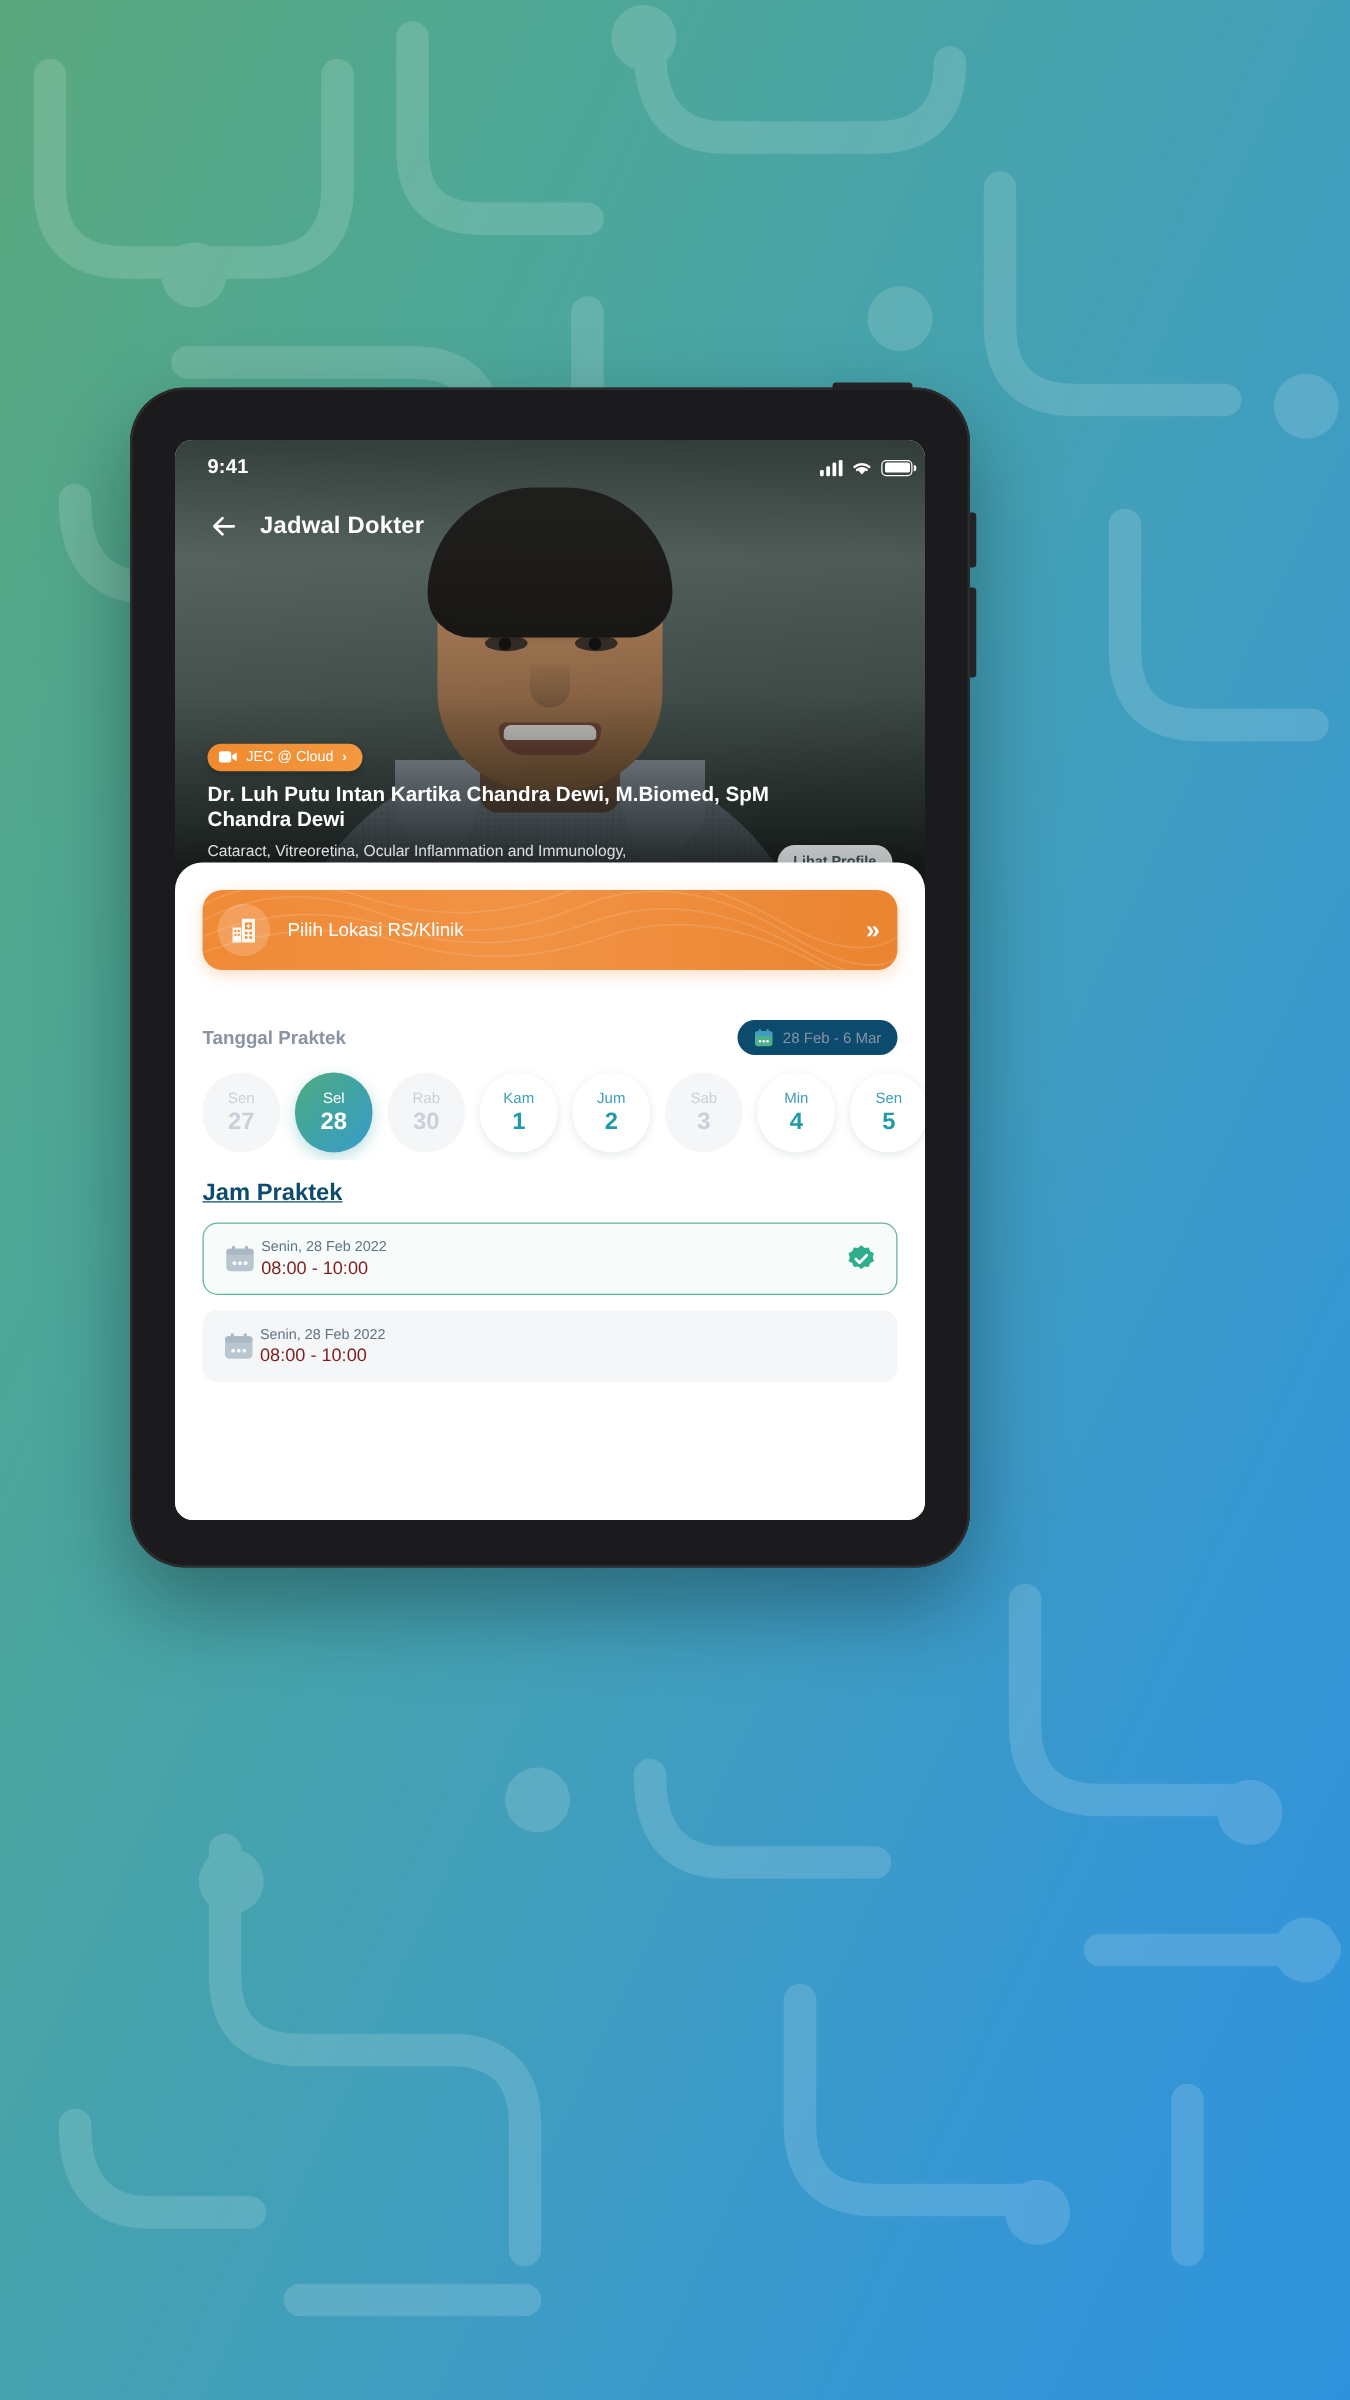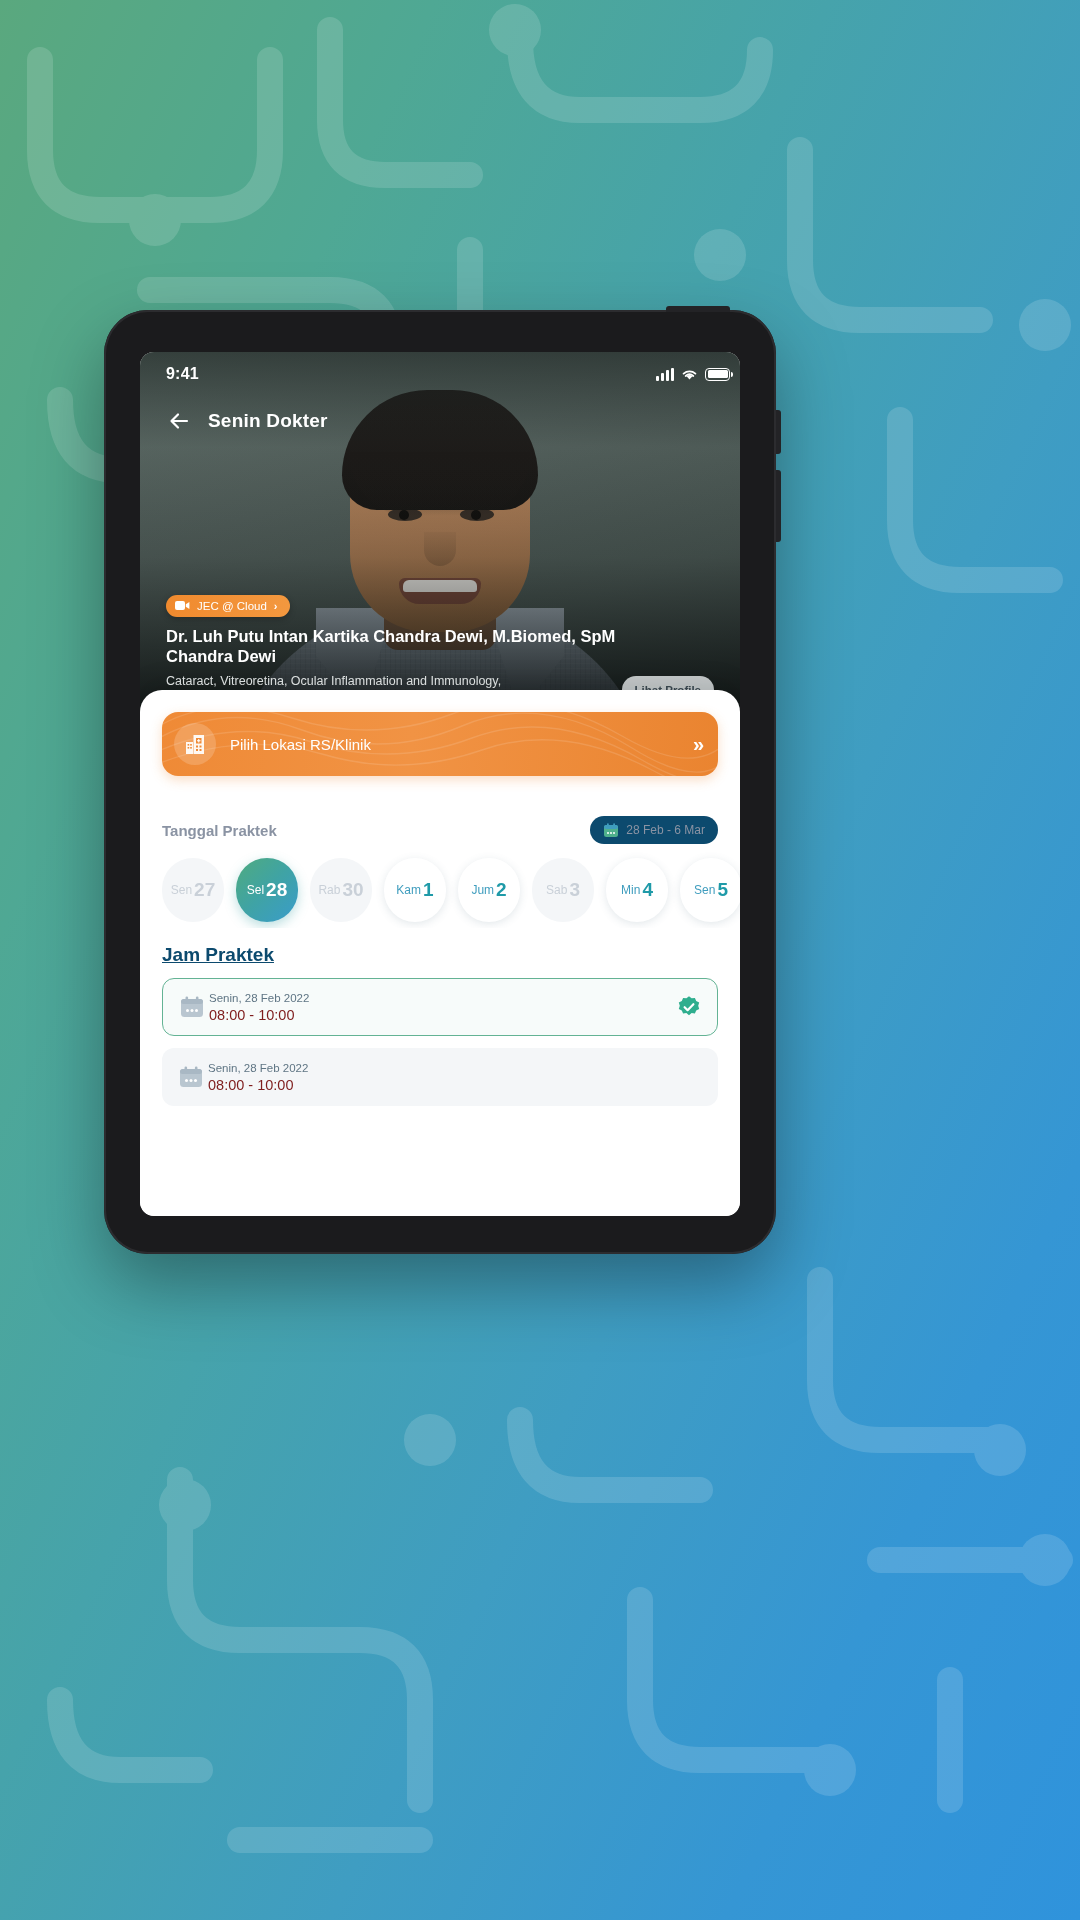--- a/index.html
+++ b/index.html
@@ -351,21 +351,21 @@
   
   #dates {
     display: flex; align-items: center; gap: 12px;
     padding: 14px 22px 6px;
     overflow: hidden;
   }
   .dpill {
     flex: none;
     width: 62px; height: 64px;
     border-radius: 34px;
-    display: flex; flex-direction: row;
+    display: flex; flex-direction: column;
     align-items: center; justify-content: center;
     gap: 2px;
     cursor: pointer;
     background: #f4f6f8;
   }
   .dpill .dow { font-size: 12px; color: #c9d0d8; }
   .dpill .dnum { font-size: 19px; font-weight: bold; color: #c9d0d8; }
   .dpill.active {
     background: linear-gradient(135deg, #4fab7f 0%, #3fa3a5 50%, #3a9ccb 100%);
     box-shadow: 0 4px 12px rgba(63,163,165,.35);
@@ -496,21 +496,21 @@
             <span class="batt">
                 <b></b>
               </span>
           </div>
         </div>
 
         <div id="navbar">
           <svg id="back-arrow" viewBox="0 0 26 26">
             <path d="M21 13 H6 M12 6.5 L5.5 13 L12 19.5" stroke="#fff" stroke-width="2.2" fill="none" stroke-linecap="round" stroke-linejoin="round"></path>
           </svg>
-          <div id="nav-title">Senin Dokter</div>
+          <div id="nav-title">Jadwal Dokter</div>
         </div>
 
         <div id="doc-info">
 
           <div id="jec-badge">
             <svg class="cam" viewBox="0 0 15 11">
               <rect x="0" y="1" width="10" height="9" rx="2" fill="#fff"></rect>
               <path d="M10.8 4.2 L14.4 2 v7 l-3.6 -2.2 Z" fill="#fff"></path>
             </svg>
             <span>JEC @ Cloud</span>

